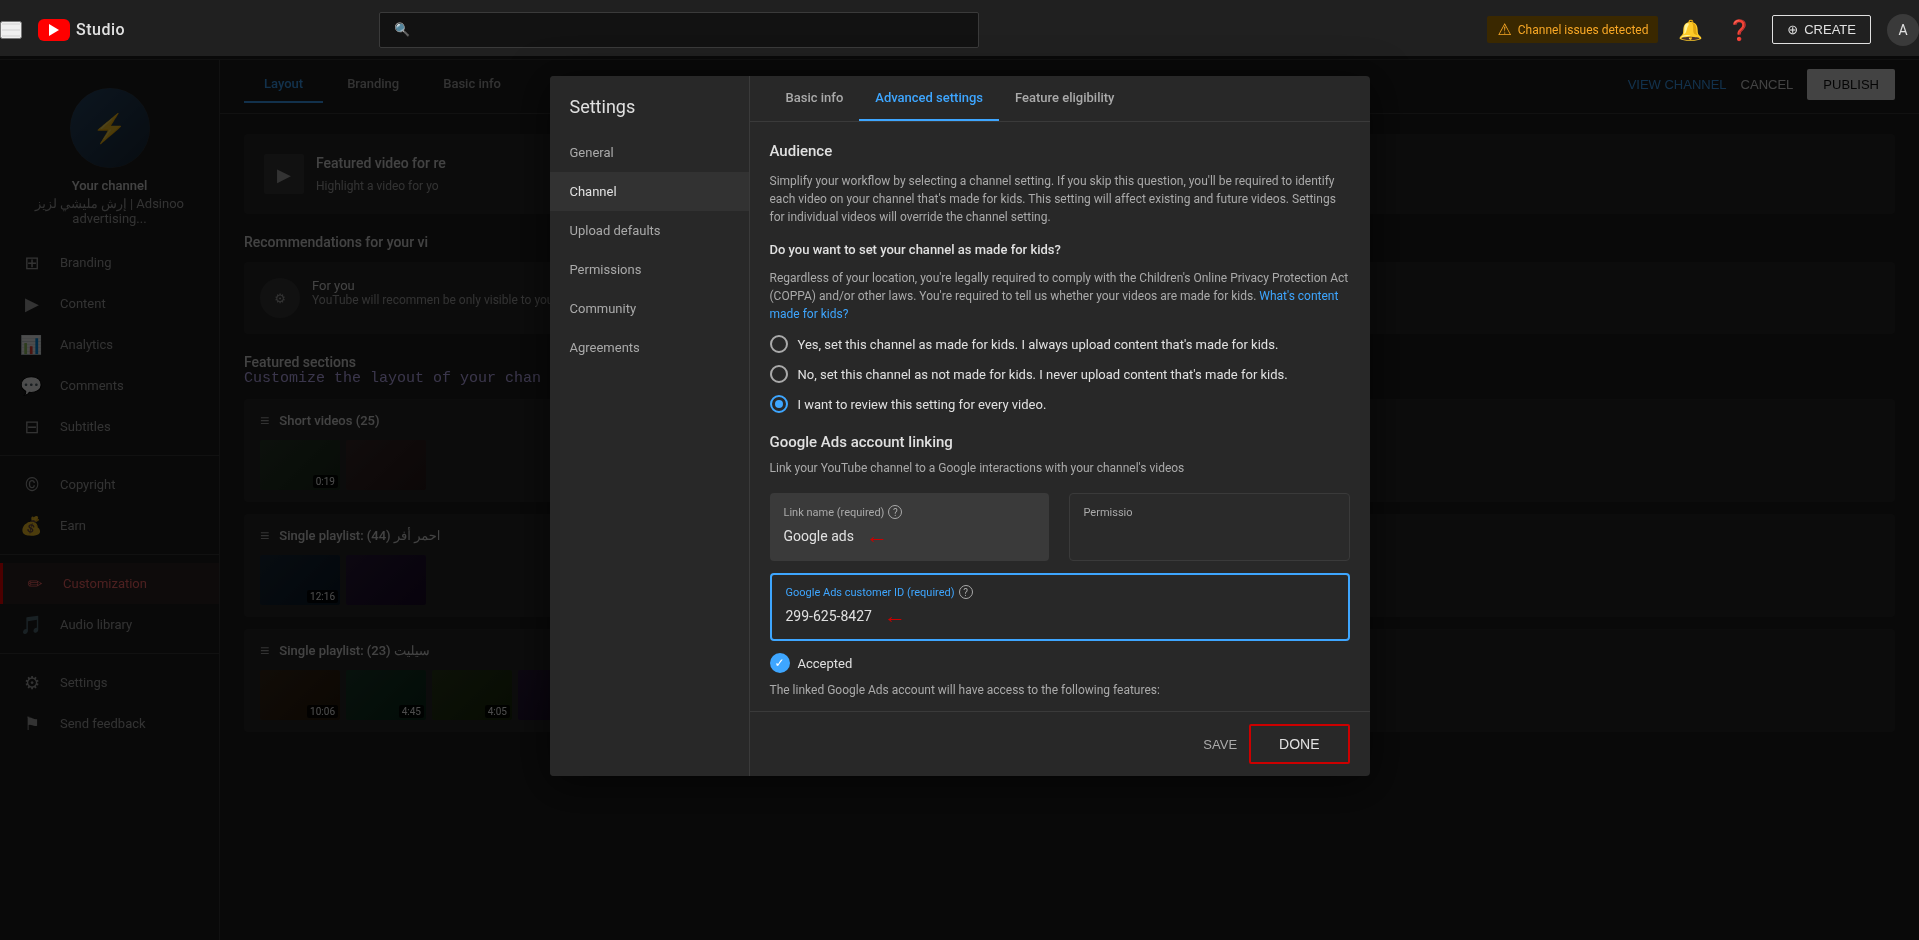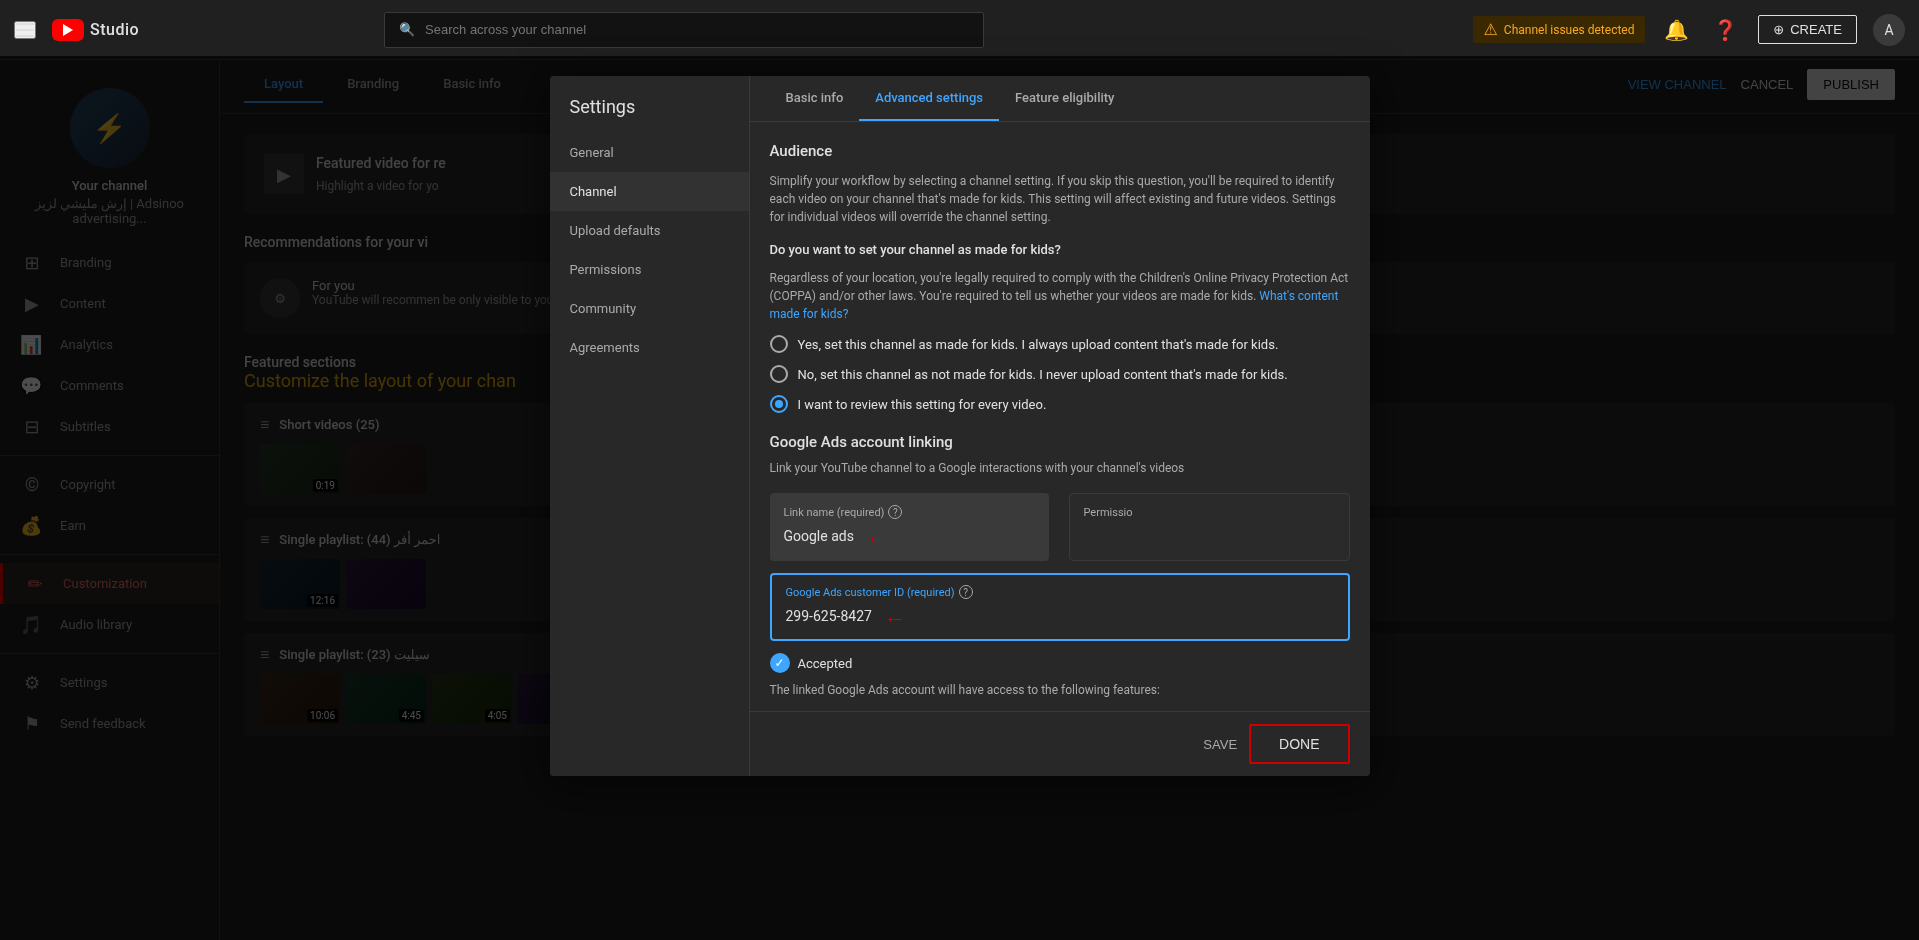--- a/index.html
+++ b/index.html
@@ -12,21 +12,21 @@
       width: 1919px;
       height: 940px;
     }
 
     
     .top-header {
       display: flex;
       align-items: center;
       background: #202020;
       height: 60px;
-      padding: 0 14px;
+      padding: 0 0;
       border-bottom: 1px solid #3a3a3a;
       position: fixed;
       top: 0; left: 0; right: 0;
       z-index: 100;
     }
     .header-left {
       display: flex;
       align-items: center;
       gap: 16px;
     }
@@ -401,21 +401,20 @@
         <span></span>
         <span></span>
     </button>
     <div class="yt-logo">
       <div class="yt-icon"></div>
       <span class="studio-text">Studio</span>
     </div>
   </div>
   <div class="search-bar">
     <span>🔍</span>
-    <input type="text" placeholder="Search across your channel" style="">
   </div>
   <div class="header-right">
     <div class="warning-badge">
       <span class="warning-icon">⚠</span>
       <span>Channel issues detected</span>
     </div>
     <button class="header-icon-btn">🔔</button>
     <button class="header-icon-btn">❓</button>
     <button class="create-btn">
       <span>⊕</span>
@@ -530,21 +529,21 @@
             <div style="font-size:13px;font-weight:400;">For you</div>
             <div style="font-size:12px;color:#aaa;">YouTube will recommen be only visible to your v</div>
           </div>
         </div>
       </div>
 
       <div class="featured-sections">
         <div style="display:flex;justify-content:space-between;align-items:center;margin-bottom:12px;">
           <div>
             <div style="font-size:14px;font-weight:500;">Featured sections</div>
-            <div style="font-size:18px;color:#eab308;">Customize the layout of your chan</div>
+            <div style="font-size:15px;color:#c4b5fd;font-family:Liberation Mono, monospace;">Customize the layout of your chan</div>
           </div>
         </div>
 
         <div class="playlist-row">
           <div class="playlist-header">
             <div style="display:flex;align-items:center;gap:10px;">
               <span class="drag-handle">≡</span>
               <span style="font-size:13px;font-weight:500;">Short videos (25)</span>
             </div>
           </div>

